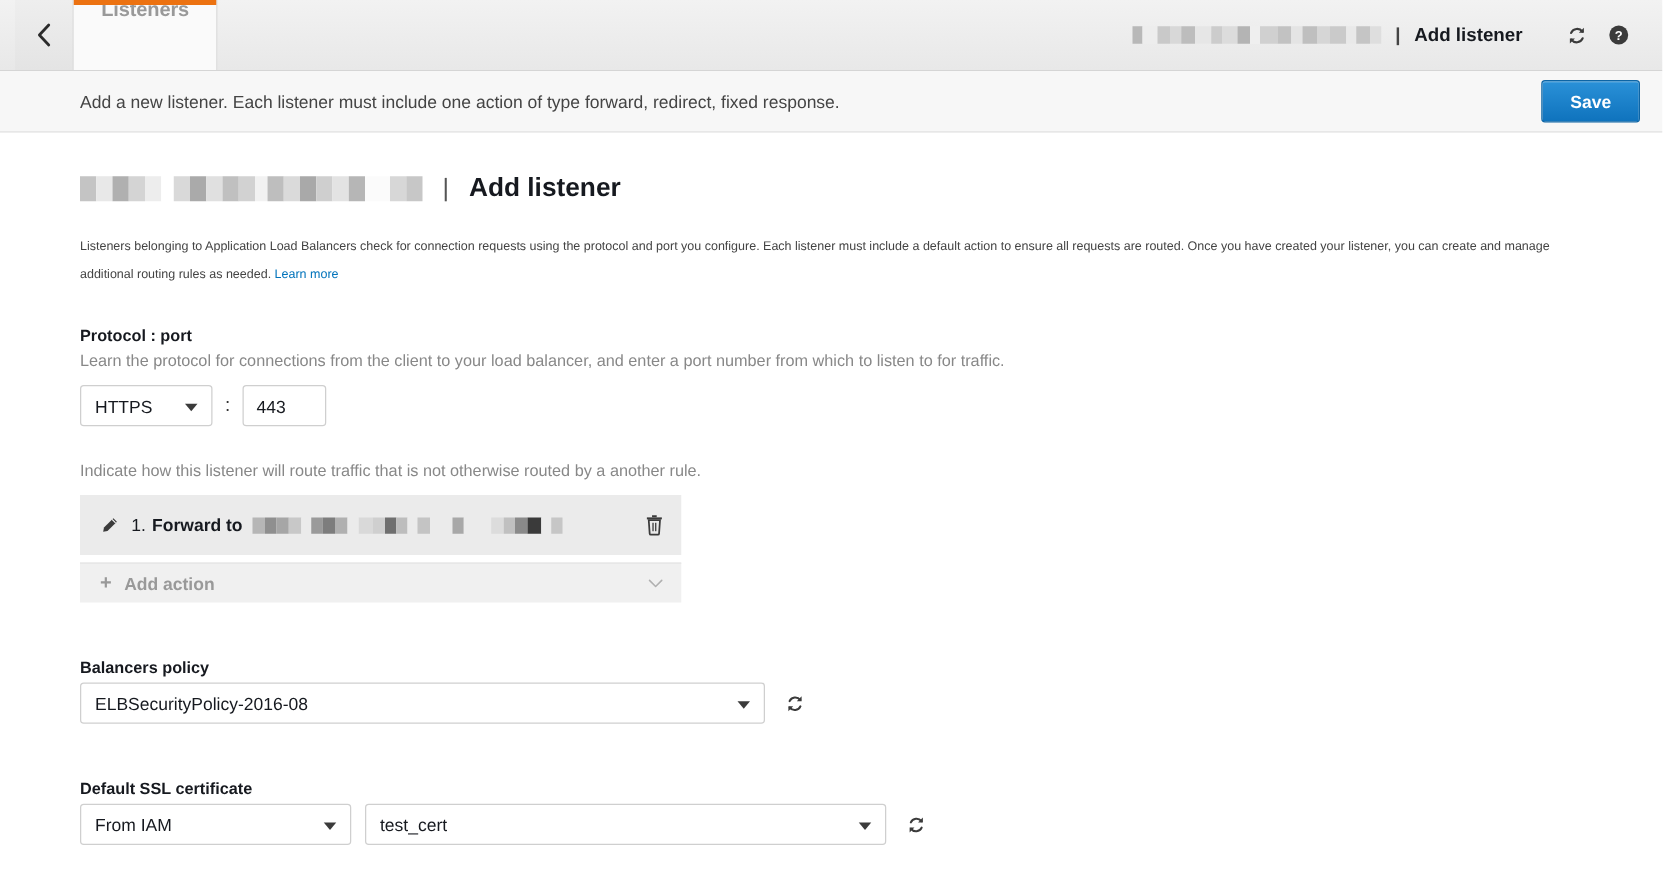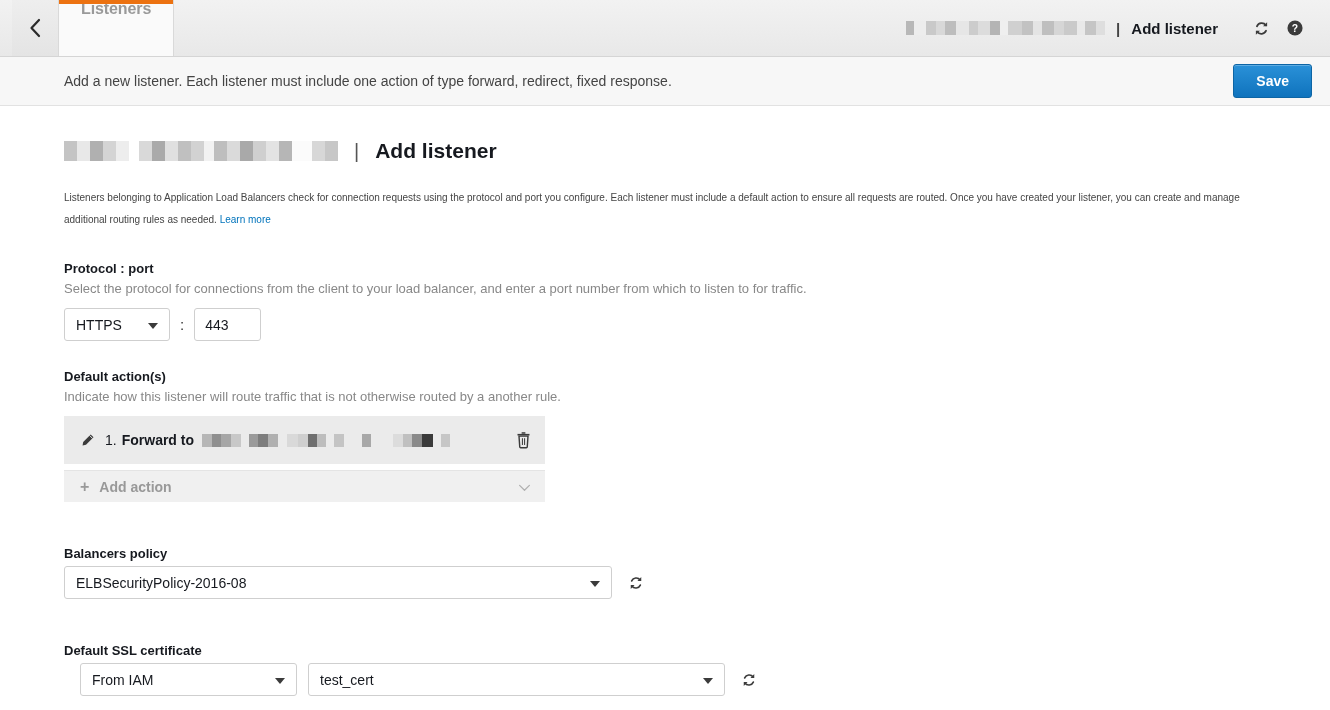--- a/index.html
+++ b/index.html
@@ -355,33 +355,32 @@
     <span class="page-title">Add listener</span>
   </div>
 
   <div class="desc">
     <span>Listeners belonging to Application Load Balancers check for connection requests using the protocol and port you configure. Each listener must include a default action to ensure all requests are routed. Once you have created your listener, you can create and manage additional routing rules as needed.</span>
     <a class="link" href="#">Learn more</a>
   </div>
 
   <div class="section">
     <div class="section-label">Protocol : port</div>
-    <div class="section-hint">Select the protocol for connections from the client to your load balancer, and enter a port number from which to listen to for traffic.</div>
+    <div class="section-hint">Learn the protocol for connections from the client to your load balancer, and enter a port number from which to listen to for traffic.</div>
     <div class="row">
       <div class="select-box" style="width:106px;">
         <span>HTTPS</span>
         <span class="caret"></span>
       </div>
       <span class="colon">:</span>
       <input class="text-input" type="text" value="443" style="">
     </div>
   </div>
 
   <div class="section">
-    <div class="section-label">Default action(s)</div>
     <div class="section-hint">Indicate how this listener will route traffic that is not otherwise routed by a another rule.</div>
     <div class="action-box">
       <div class="action-row">
         <span class="pencil">
           <svg width="15" height="15" viewBox="0 0 16 16">
             <path d="M11.4 1.6l3 3-8 8-3.7.7.7-3.7z" fill="#3b3b3b"></path>
             <path d="M10.3 2.7l3 3" stroke="#ffffff" stroke-width="0.9" fill="none"></path>
           </svg>
         </span>
         <span class="action-num">1.</span>
@@ -449,21 +448,21 @@
           <polygon points="16.6,2.6 16.6,7.4 11.8,7.4" fill="#3b3b3b"></polygon>
           <polygon points="3.4,17.4 3.4,12.6 8.2,12.6" fill="#3b3b3b"></polygon>
         </svg>
       </span>
     </div>
   </div>
 
   <div class="section" style="margin-top:44px;">
     <div class="section-label">Default SSL certificate</div>
     <div class="row">
-      <div class="select-box" style="width:217px;margin-left:16px;">
+      <div class="select-box" style="width:217px;">
         <span>From IAM</span>
         <span class="caret"></span>
       </div>
       <div class="select-box" style="width:417px; margin-left:11px;">
         <span>test_cert</span>
         <span class="caret"></span>
       </div>
       <span class="refresh-inline">
         <svg width="16" height="16" viewBox="0 0 20 20">
           <path d="M15.2 6.2A6.2 6.2 0 0 0 4.6 7.4" fill="none" stroke="#3b3b3b" stroke-width="2.1" stroke-linecap="round"></path>

